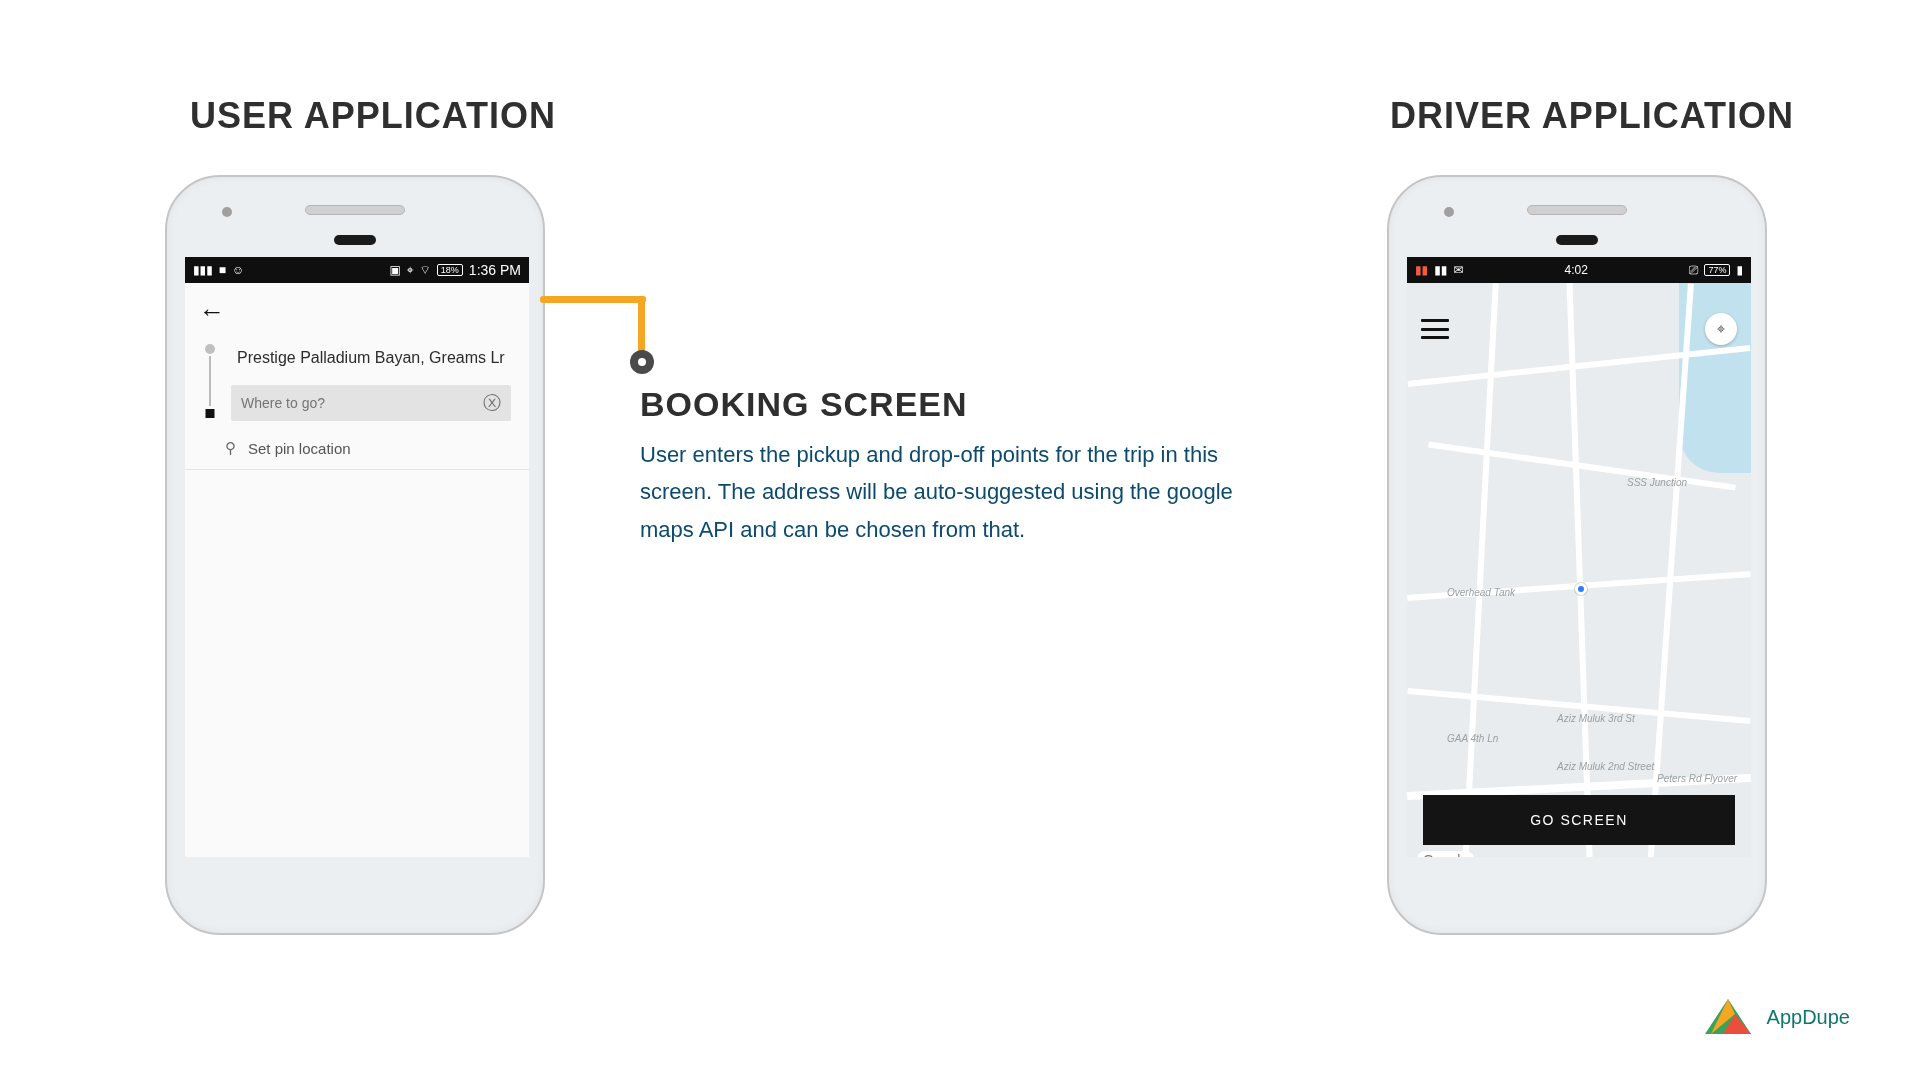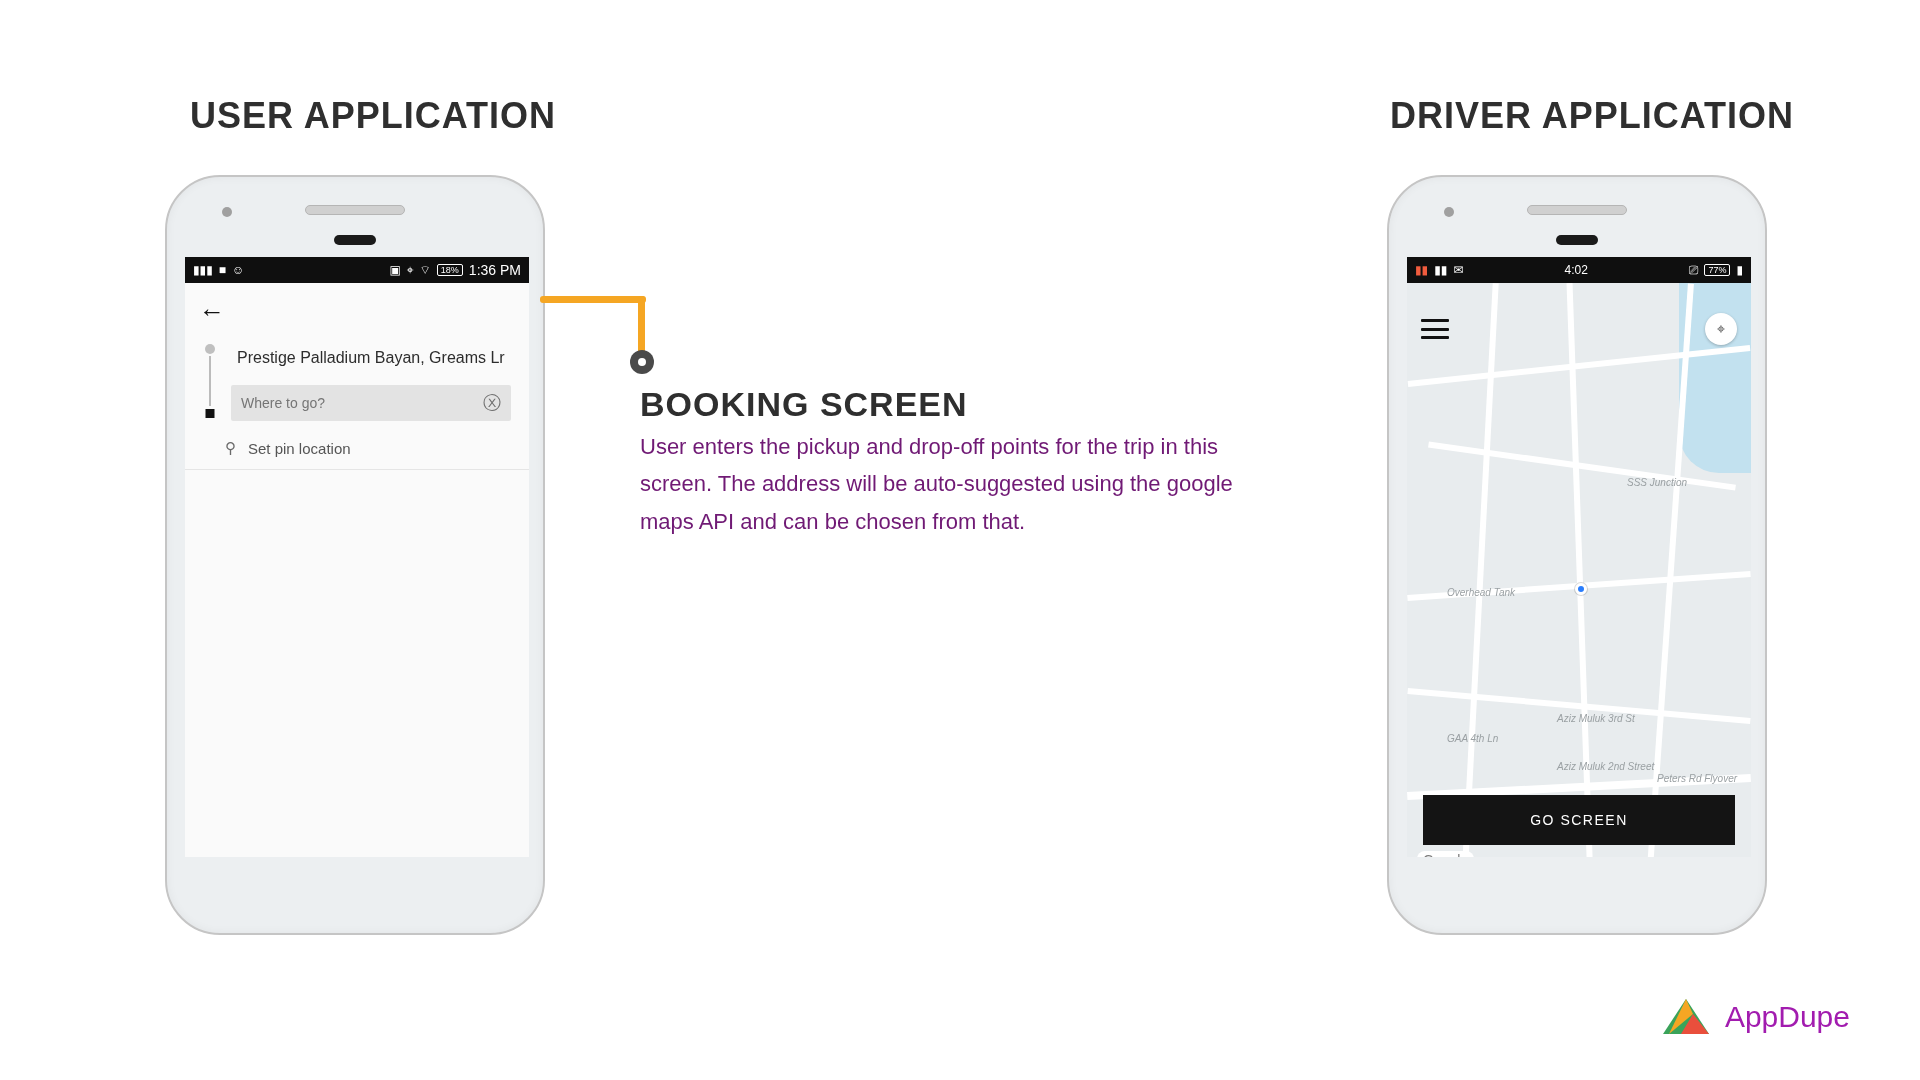--- a/index.html
+++ b/index.html
@@ -221,26 +221,26 @@
     position: absolute;
     top: 385px;
     left: 640px;
     width: 620px;
   }
   .center-heading {
     font-size: 34px;
     font-weight: 700;
     letter-spacing: 1px;
     color: #2f2f2f;
-    margin-bottom: 4px;
+    margin-bottom: 12px;
   }
   .center-text {
     font-size: 22px;
     line-height: 1.7;
-    color: #701a75;
+    color: #0c4a6e;
     font-weight: 500;
     margin-bottom: 28px;
   }
 
   
   .driver-screen {
     position: relative;
     background: #e8ecee;
     height: 100%;
   }
@@ -346,22 +346,22 @@
     right: 70px;
     display: flex;
     align-items: center;
     gap: 16px;
   }
   .brand-logo {
     width: 46px; height: 46px;
     position: relative;
   }
   .brand-text {
-    font-size: 30px;
-    color: #a21caf;
+    font-size: 20px;
+    color: #0f766e;
     font-weight: 400;
   }
 </style>
 </head>
 <body>
 
 <div class="section-title user-title">USER APPLICATION</div>
 <div class="section-title driver-title">DRIVER APPLICATION</div>
 
 <div class="phone phone-left">

